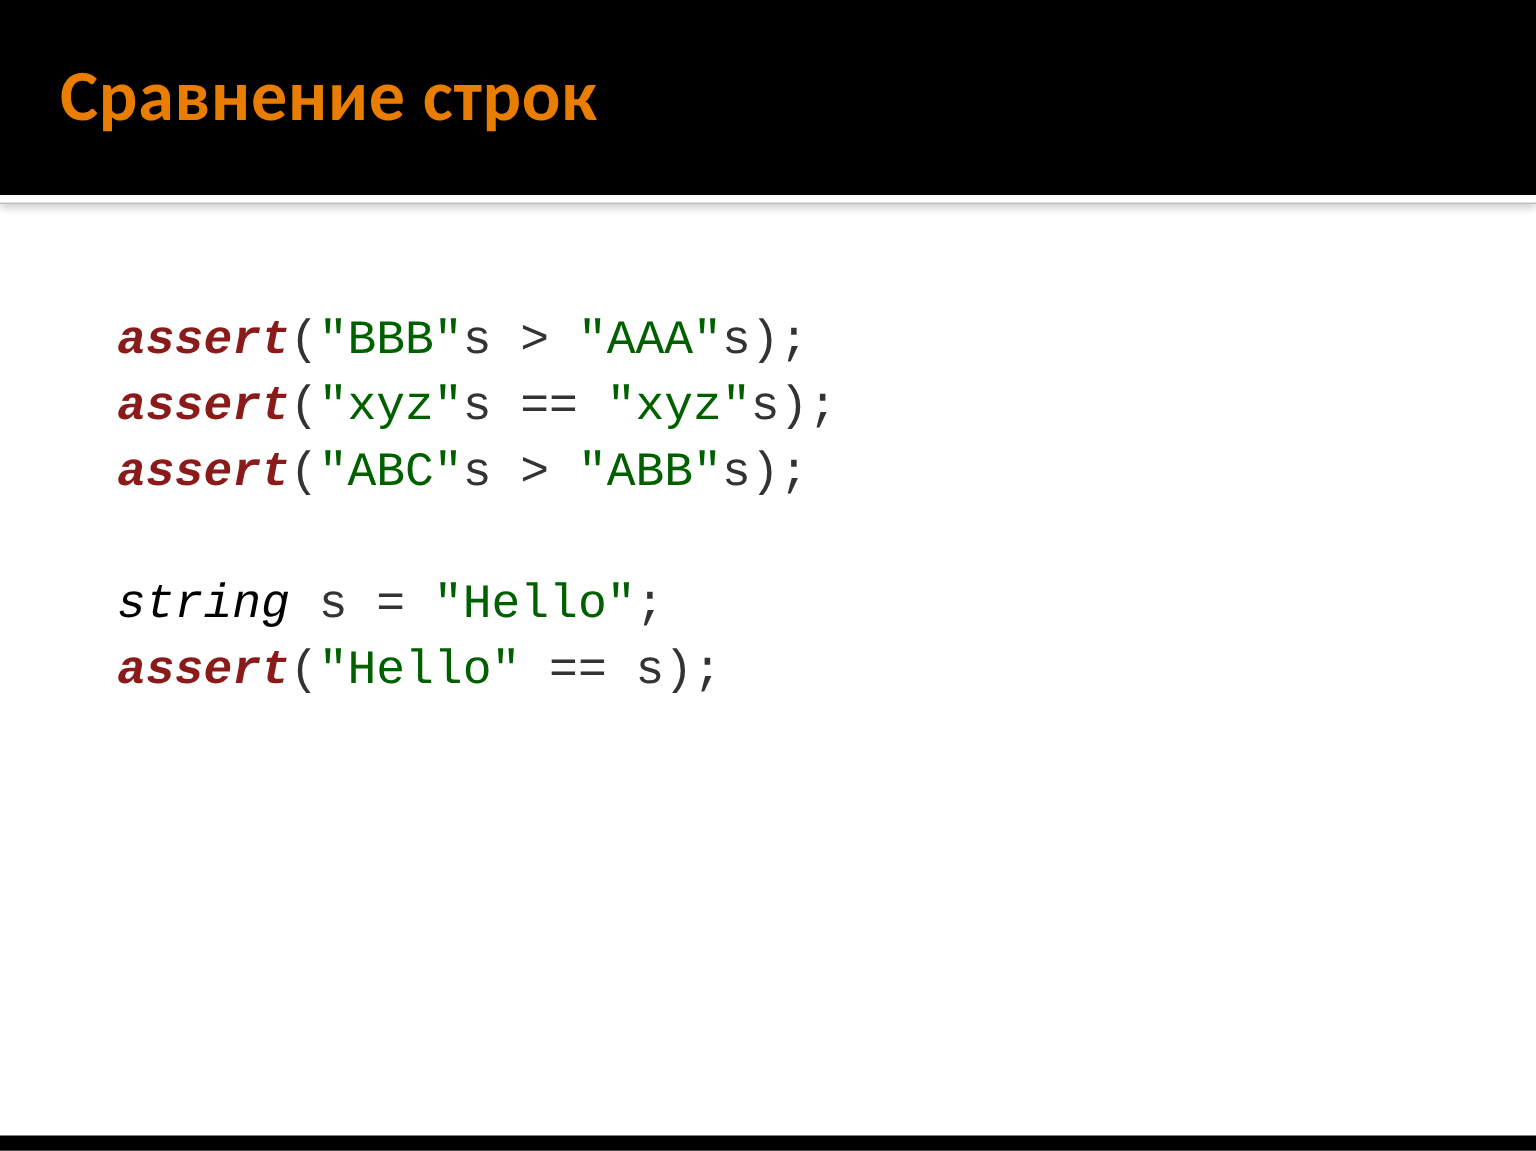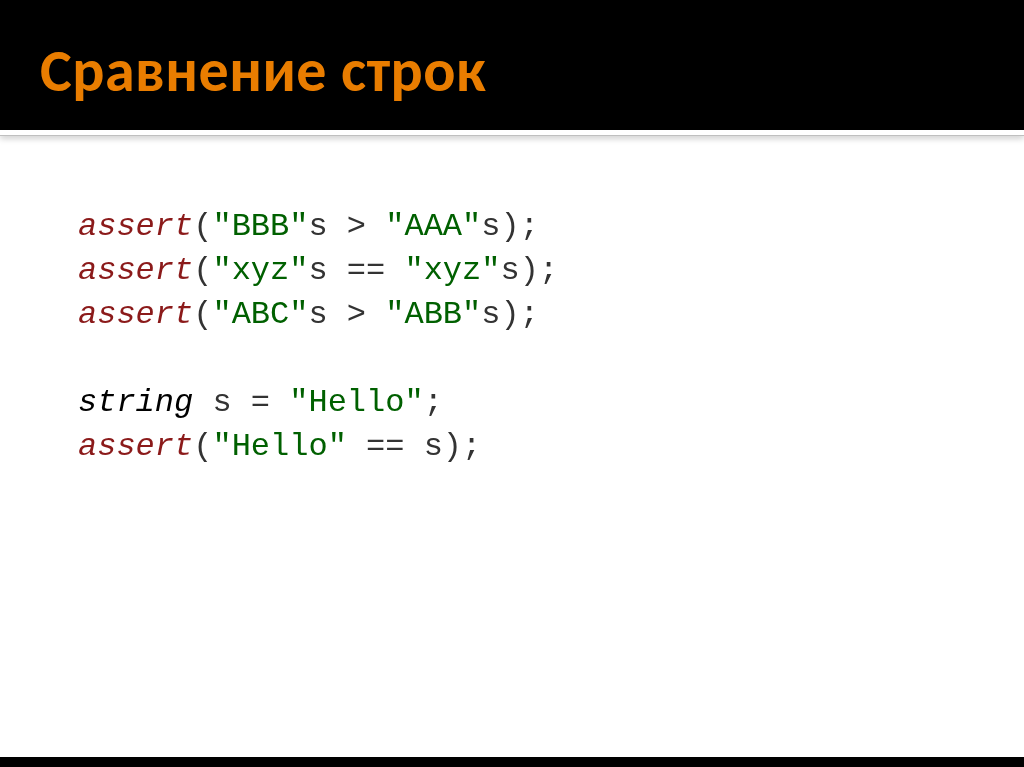--- a/index.html
+++ b/index.html
@@ -15,21 +15,21 @@
     background: #000;
   }
   .header {
     position: relative;
     height: 130px;
     background: #000;
     padding: 34px 0 0 40px;
   }
   .title {
     color: #e97d00;
-    font-size: 60px;
+    font-size: 48px;
     font-weight: 700;
     letter-spacing: 0.5px;
   }
   .divider-top {
     position: absolute;
     left: 0;
     top: 130px;
     width: 1024px;
     height: 5px;
     background: #fff;
@@ -45,21 +45,21 @@
     background: #fff;
     padding: 70px 0 0 78px;
   }
   .code {
     font-family: Consolas, Menlo, "Courier New", monospace;
     font-size: 32px;
     line-height: 44px;
     white-space: pre;
     color: #333;
   }
-  .kw   { color: #8b1a1a; font-style: italic; } 
+  .kw   { color: #8b1a1a; font-style: italic; font-weight: bold; } 
   .typ  { color: #000000; font-style: italic; } 
   .str  { color: #006000; }
   .pn   { color: #333; }
   .divider-bottom {
     position: absolute;
     left: 0;
     top: 754px;
     width: 1024px;
     height: 13px;
     background: #000;

